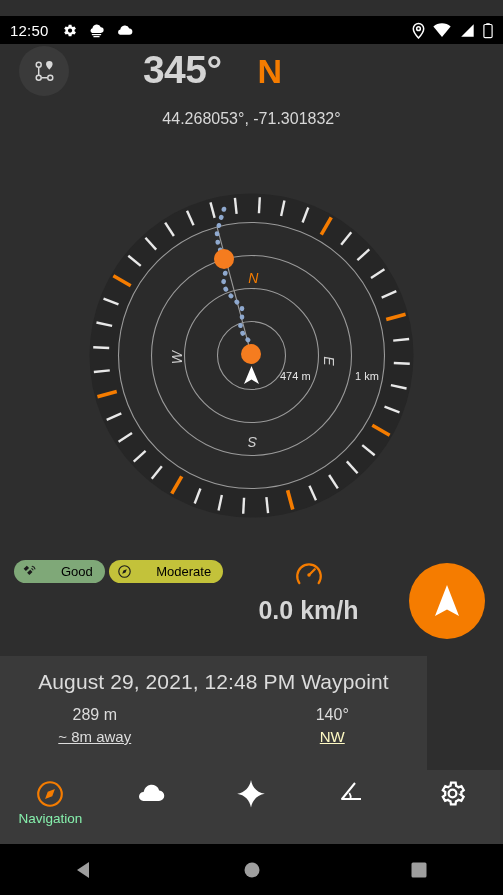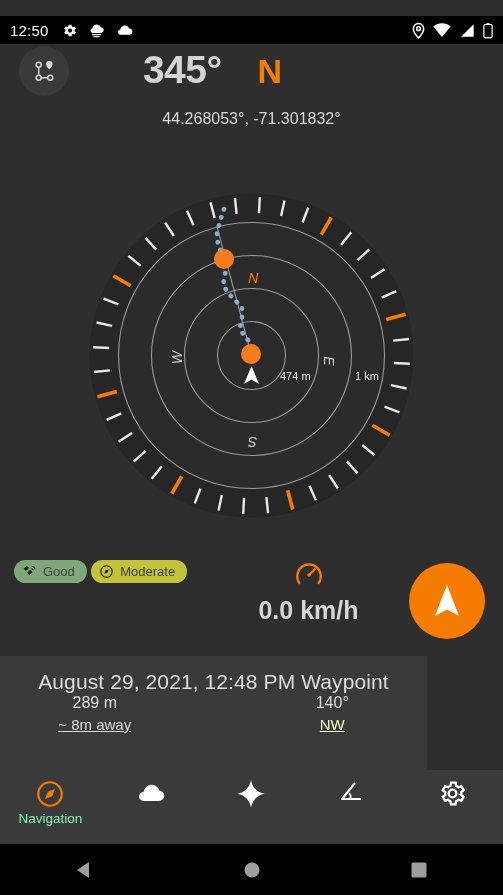--- a/index.html
+++ b/index.html
@@ -58,23 +58,23 @@
   }
   .compass-wrap svg { display: block; }
   .range-label { fill: #e6e6e6; font-size: 11px; font-family: "Liberation Sans", sans-serif; }
 
   
   .stats {
     position: absolute; top: 550px; left: 0; width: 503px; height: 105px;
   }
   .badges { position: absolute; left: 14px; top: 10px; }
   .badge {
-    display: inline-flex; align-items: center; gap: 6px;
+    display: inline-flex; align-items: center; gap: 24px;
     border-radius: 14px; padding: 4px 12px 4px 8px;
-    font-size: 13px; color: #404040; margin-bottom: 9px;
+    font-size: 13px; color: #000000; margin-bottom: 9px;
   }
   .badge.good { background: #7fa878; }
   .badge.moderate { background: #c3c23a; }
   .stat-block {
     position: absolute; text-align: center; top: 8px;
   }
   .stat-elev { left: 118px; width: 112px; }
   .stat-speed { left: 236px; width: 145px; }
   .stat-ico { height: 34px; display: flex; align-items: center; justify-content: center; }
   .stat-val { color: #d6d6d6; font-size: 25px; font-weight: bold; margin-top: 4px; }
@@ -88,21 +88,21 @@
   
   .wp-panel {
     position: absolute; top: 656px; left: 0; width: 427px; height: 114px;
     background: #3a3a3a;
   }
   .wp-title {
     text-align: center; color: #dcdcdc; font-size: 21px;
     padding-top: 14px; letter-spacing: .1px;
   }
   .wp-cols {
-    display: flex; margin-top: 0; gap: 48px;
+    display: flex; margin-top: 12px; gap: 48px;
   }
   .wp-col { flex: 1; text-align: center; }
   .wp-main { color: #dcdcdc; font-size: 16px; }
   .wp-sub { color: #dcdcdc; font-size: 15px; margin-top: 4px; text-decoration: underline; }
   .wp-sub.accent { color: #fef9c3; }
 
   
   .bottomnav {
     position: absolute; top: 770px; left: 0; width: 503px; height: 74px;
     background: #3a3a3a;

